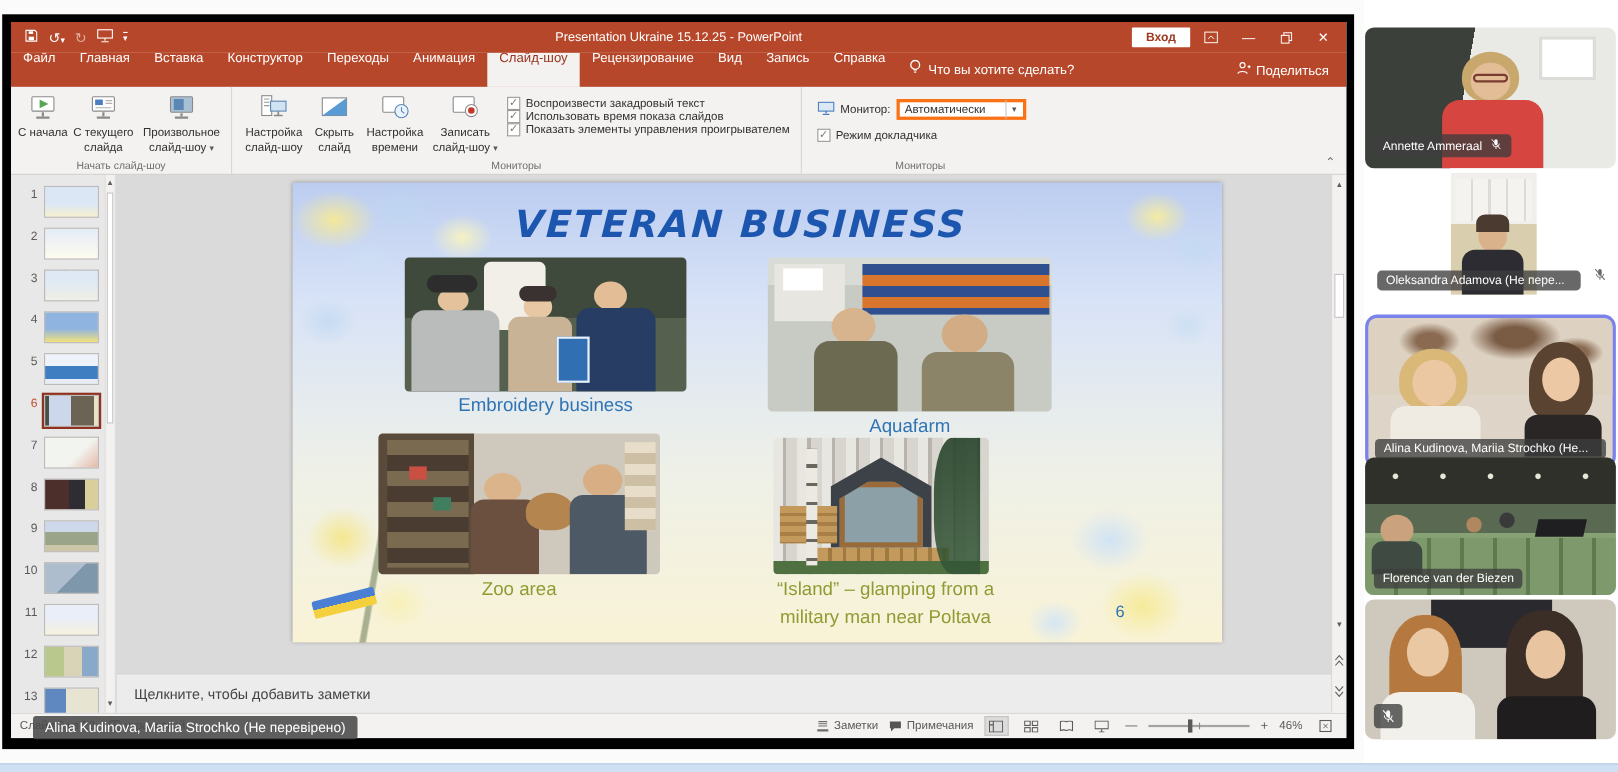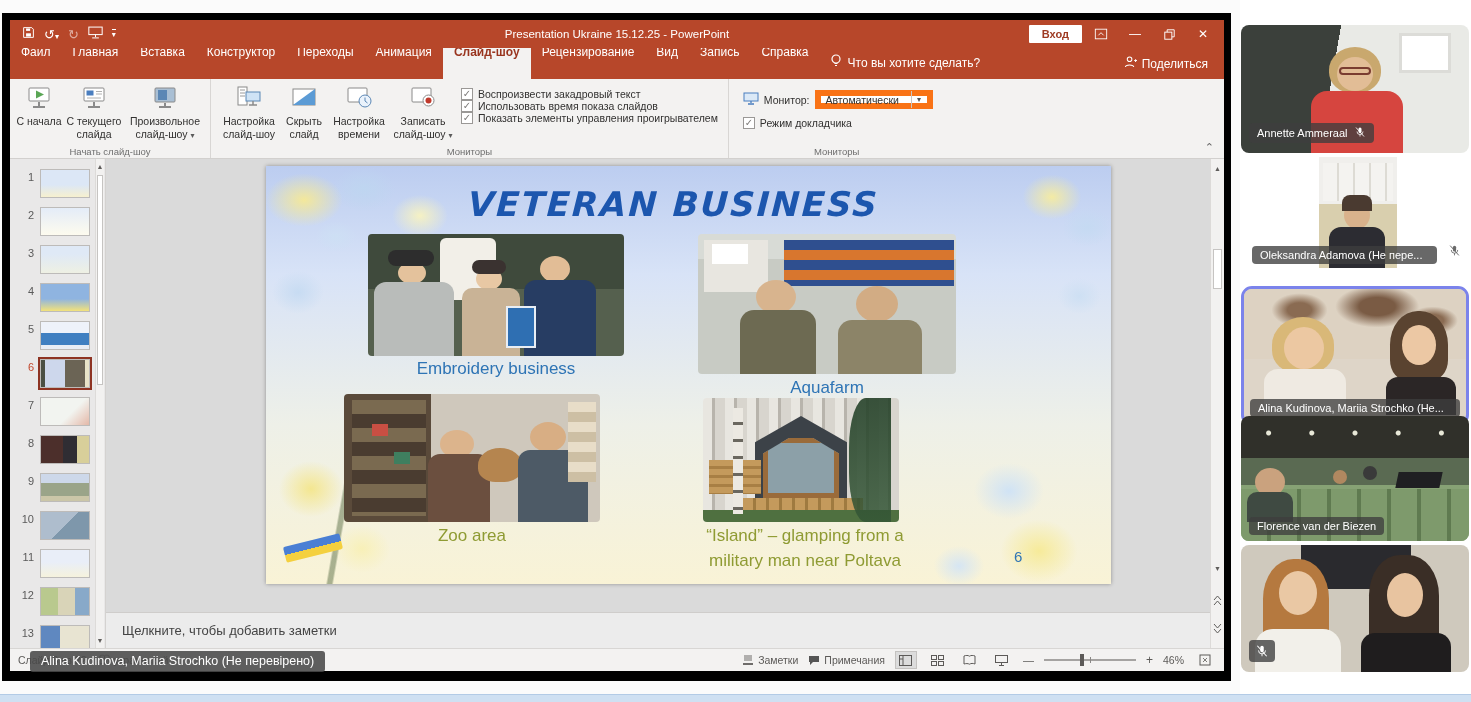--- a/index.html
+++ b/index.html
@@ -16,40 +16,40 @@
   .qat { display:flex; align-items:center; gap:9px; padding-left:12px; font-size:13px; }
   .qat span { cursor:default; }
   .win-title { position:absolute; left:0; right:0; text-align:center; font-size:11.5px; pointer-events:none; }
   .tb-right { margin-left:auto; display:flex; align-items:center; gap:4px; padding-right:6px; }
   .signin-btn { background:#fff; color:#9e3a22; font-size:11px; padding:3px 13px; border-radius:1px; font-weight:bold; }
   .winctl { width:30px; height:22px; display:flex; align-items:center; justify-content:center; font-size:12px; }
 
   
   .tabrow { height:31px; background:#b7472a; display:flex; align-items:flex-end; color:#fff; font-size:12px; flex:0 0 auto; }
   .tab { padding:7px 11px 20px; white-space:nowrap; }
-  .tab.active { background:#f3f2f1; color:#99351f; font-weight:bold; }
+  .tab.active { background:#f3f2f1; color:#99351f; font-weight:normal; }
   .tellme { display:flex; align-items:center; gap:6px; padding:7px 10px 8px; }
   .share { margin-left:auto; display:flex; align-items:center; gap:5px; padding:7px 16px 8px; }
 
   
   .ribbon { height:80px; background:#f3f2f1; border-bottom:1px solid #d2d0ce; display:flex; position:relative; flex:0 0 auto; }
   .rgroup { position:relative; border-right:1px solid #d8d6d4; padding:3px 6px 14px; display:flex; align-items:flex-start; }
   .glabel { position:absolute; bottom:1px; left:0; right:0; text-align:center; font-size:9.5px; color:#6e6e6e; }
   .bigbtn { width:64px; display:flex; flex-direction:column; align-items:center; text-align:center; font-size:10.5px; color:#323130; line-height:1.2; padding-top:2px; }
   .bigbtn svg { margin-bottom:3px; }
   .narrow { width:46px; }
   .wide { width:78px; }
   .drop { font-size:8px; color:#5a5a5a; }
   .checks { display:flex; flex-direction:column; gap:0; padding:6px 4px 0 6px; font-size:10.5px; color:#323130; white-space:nowrap; }
   .chkrow { display:flex; align-items:center; gap:5px; }
   .cb { width:12px; height:12px; border:1px solid #9a9896; background:#fff; color:#7c7a78; font-size:10px; line-height:10px; text-align:center; flex:0 0 auto; }
   .cb::after { content:"✓"; }
   .mon-col { display:flex; flex-direction:column; gap:8px; padding:8px 6px 0 8px; font-size:10.5px; color:#323130; }
   .mon-row { display:flex; align-items:center; gap:5px; }
-  .mon-select { width:118px; height:19px; background:#fff; border:6px solid #f97316; display:flex; align-items:center; justify-content:space-between; padding-left:5px; }
+  .mon-select { width:118px; height:19px; background:#fff; border:3px solid #f97316; display:flex; align-items:center; justify-content:space-between; padding-left:5px; }
   .mon-dd { width:16px; height:17px; border-left:1px solid #c8c6c4; display:flex; align-items:center; justify-content:center; font-size:8px; color:#555; }
   .collapse { position:absolute; right:10px; bottom:4px; font-size:11px; color:#666; }
 
   
   .workspace { flex:1 1 auto; display:flex; min-height:0; }
   .thumb-panel { width:96px; background:#e9e8e8; border-right:1px solid #d4d2d0; position:relative; padding:10px 12px 0 0; overflow:hidden; }
   .thumb-item { display:flex; align-items:flex-start; gap:6px; margin:0 0 9px 8px; }
   .tnum { width:16px; text-align:right; font-size:11px; color:#5a5a5a; padding-top:2px; }
   .tnum.sel { color:#c3492f; }
   .mini { width:50px; height:29px; background:#fff; border:1px solid #bdbbb9; position:relative; overflow:hidden; }

